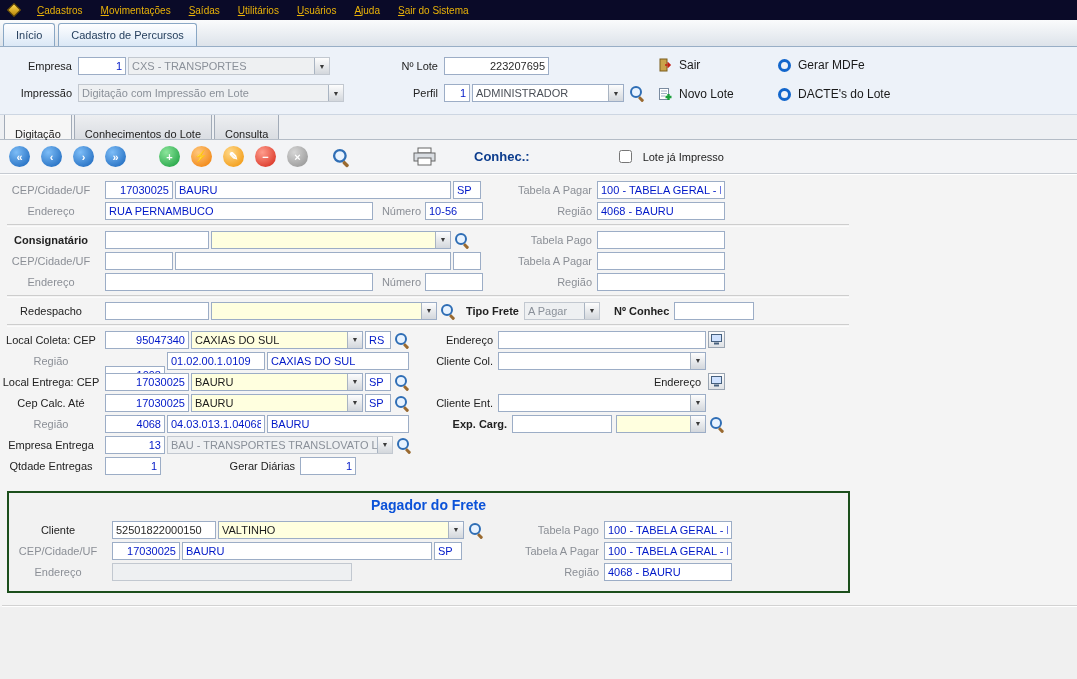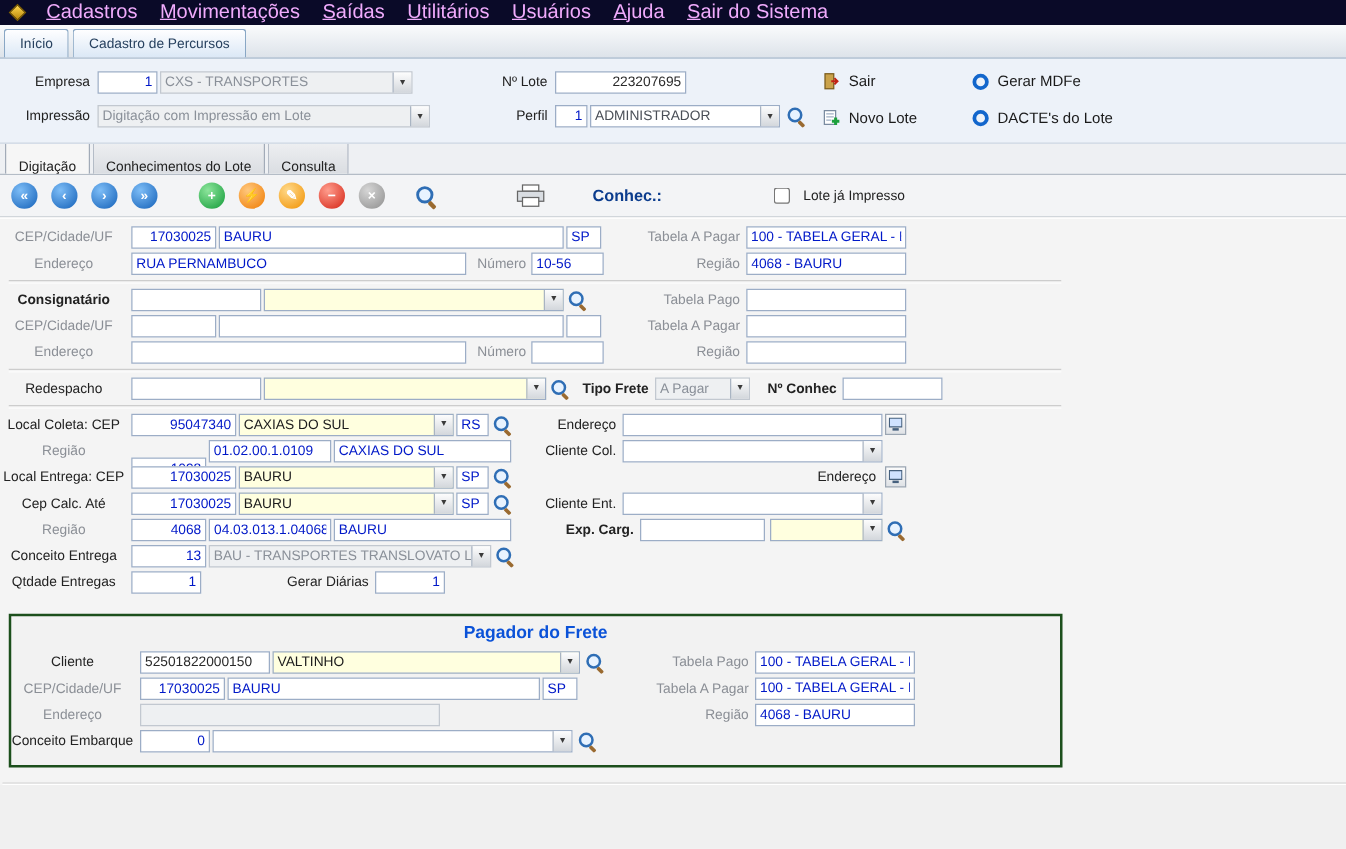--- a/index.html
+++ b/index.html
@@ -3,21 +3,21 @@
 <meta charset="utf-8">
 <style>
   *{box-sizing:border-box;margin:0;padding:0}
   html,body{width:1077px;height:679px}
   body{font-family:"Liberation Sans",sans-serif;font-size:11px;background:#f0f0f0;overflow:hidden;color:#222}
   input{font-family:inherit;font-size:11px;outline:none}
 
   
   .menubar{height:20px;background:#0a0a28;display:flex;align-items:center;padding-left:4px}
   .appicon{width:10px;height:10px;background:linear-gradient(135deg,#ffd84d,#b8860b);transform:rotate(45deg);margin:0 9px 0 5px;border:1px solid #806000;flex:none}
-  .menu-item{display:inline-block;color:#f0abfc;font-size:16px;padding:2px 9px;cursor:default}
+  .menu-item{display:inline-block;color:#eab308;font-size:10px;padding:2px 9px;cursor:default}
   .menu-item::first-letter{text-decoration:underline}
 
   
   .tabbar{height:27px;background:linear-gradient(#fafbfc,#dde3ea);display:flex;align-items:flex-end;padding:3px 0 0 3px;border-bottom:1px solid #98aec6}
   .tab{height:23px;display:flex;align-items:center;gap:7px;padding:0 12px;margin-right:3px;border:1px solid #89a7c5;border-bottom:none;border-radius:3px 3px 0 0;background:linear-gradient(#fefeff,#dbe8f6);color:#27415f;font-size:11px}
   .tab.active{background:linear-gradient(#f2f8ff,#c3d9f0);color:#0b3c8d;font-weight:bold}
   .tabclose{width:14px;height:14px;border:1px solid #8696aa;border-radius:2px;background:linear-gradient(#cfd8e4,#a3b0c1);color:#fff;font-size:9px;line-height:12px;text-align:center;font-weight:bold}
 
   
   .header{position:relative;background:#edf2f9;border-bottom:1px solid #cdd6e2;height:68px;padding-top:9px}
@@ -325,21 +325,21 @@
     <span class="lbl b rlbl grow">Exp. Carg.</span>
     <input class="fld" style="width: 100px;">
     <div class="cmb yellow" style="width:90px;margin-left:4px">
       <span class="txt"></span>
       <span class="arr">▼</span>
     </div>
     <span class="mag" style="margin-left:3px"></span>
   </div>
 
   <div class="frow">
-    <span class="lbl lblcol">Conceito Entrega</span>
+    <span class="lbl lblcol">Empresa Entrega</span>
     <input class="fld num" style="width: 60px;" value="13">
     <div class="cmb dis" style="width:226px;margin-left:2px">
       <span class="txt">BAU - TRANSPORTES TRANSLOVATO LTDA</span>
       <span class="arr">▼</span>
     </div>
     <span class="mag" style="margin-left:3px"></span>
   </div>
 
   <div class="frow">
     <span class="lbl lblcol">Qtdade Entregas</span>
@@ -372,25 +372,16 @@
       <input class="fld" style="width: 128px;" value="100 - TABELA GERAL - BASE TI">
     </div>
 
     <div class="frow">
       <span class="lbl gray lblcol">Endereço</span>
       <input class="fld dis" style="width: 240px;">
       <span class="lbl gray rlbl grow">Região</span>
       <input class="fld" style="width: 128px;" value="4068 - BAURU">
     </div>
 
-    <div class="frow">
-      <span class="lbl lblcol">Conceito Embarque</span>
-      <input class="fld num" style="width: 56px;" value="0">
-      <div class="cmb" style="width:288px;margin-left:2px">
-        <span class="txt"></span>
-        <span class="arr">▼</span>
-      </div>
-      <span class="mag" style="margin-left:4px"></span>
-    </div>
   </div>
 
   <div class="botline"></div>
 </div>
 
 </body></html>

